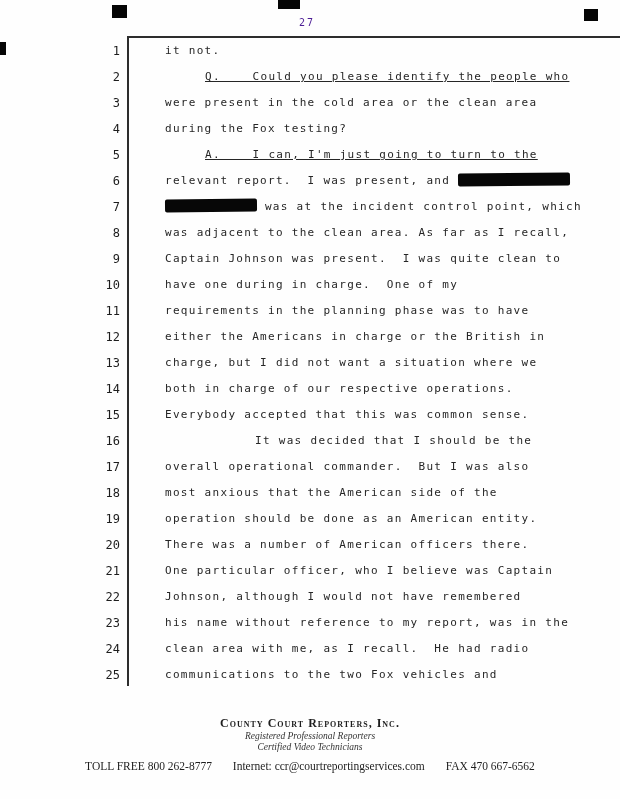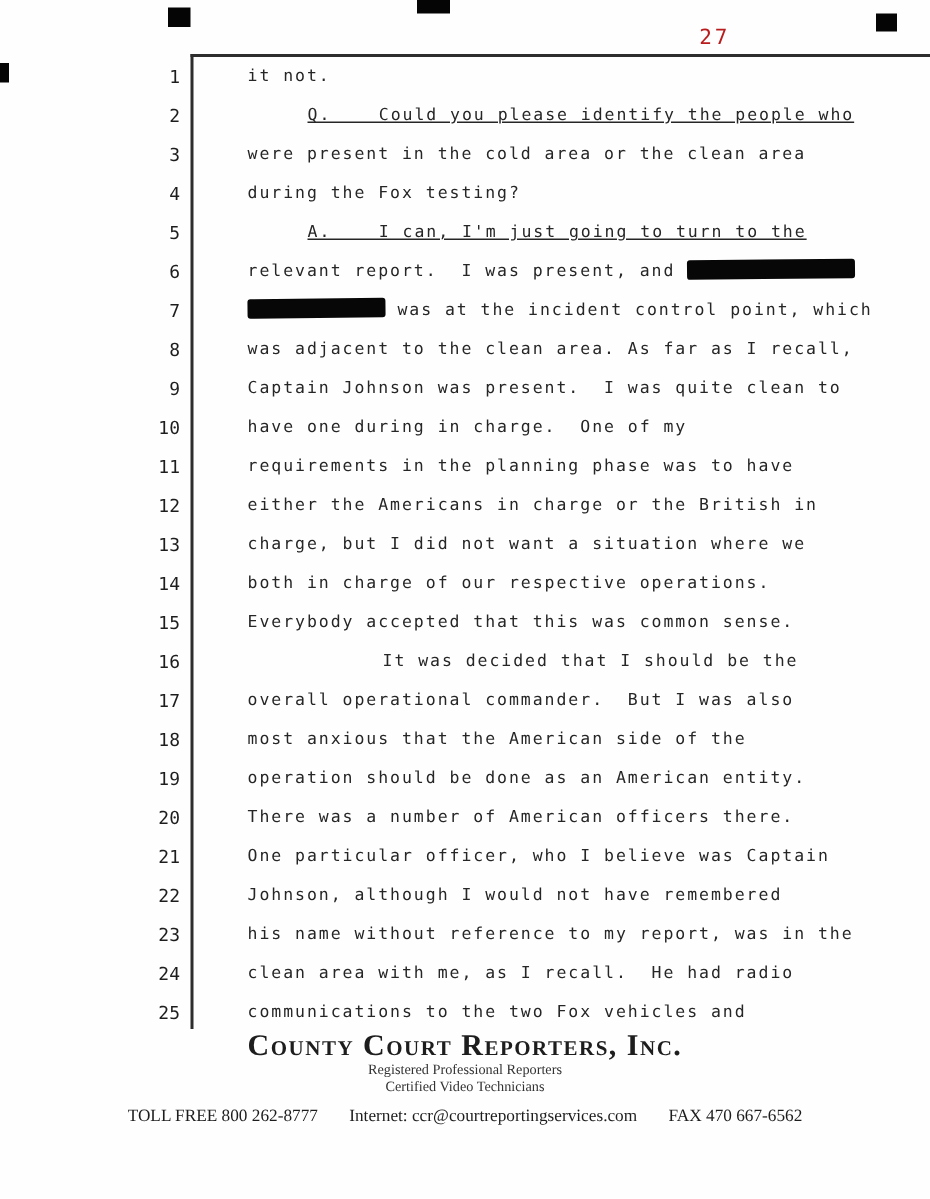--- a/index.html
+++ b/index.html
@@ -16,24 +16,24 @@
   
   .mark { position: absolute; background: #050505; }
   .mark-a { left: 112px; top: 5px;  width: 15px; height: 13px; }
   .mark-b { left: 278px; top: 0px;  width: 22px; height: 9px;  }
   .mark-c { left: 584px; top: 9px;  width: 14px; height: 12px; }
   .mark-d { left: 0px;   top: 42px; width: 6px;  height: 13px; }
 
   .page-number {
     position: absolute;
     top: 17px; left: 127px; width: 360px;
-    text-align: right;
-    font-size: 14px;
+    text-align: center;
+    font-size: 10px;
     letter-spacing: 2px;
-    color: #b91c1c;
+    color: #4c1d95;
   }
 
   .rule-h {
     position: absolute;
     top: 36px; left: 127px; right: 0;
     height: 2px; background: #2d2d2d;
   }
   .rule-v {
     position: absolute;
     top: 36px; left: 127px;
@@ -66,26 +66,28 @@
   }
 
   .footer {
     position: absolute;
     top: 686px; left: 0; width: 100%;
     text-align: center;
     font-family: "Liberation Serif", serif;
     color: #1d1d1d;
   }
   .company {
-    font-size: 20px;
+    font-size: 12px;
     font-variant: small-caps;
     font-weight: 600;
     letter-spacing: 1px;
+    margin-top: 30px;
   }
   .tag1, .tag2 {
+    font-style: italic;
     font-size: 9.5px;
     color: #333;
     line-height: 11px;
   }
   .contact {
     margin-top: 7px;
     font-size: 11.5px;
     white-space: nowrap;
   }
   .contact span { margin: 0 9px; }

